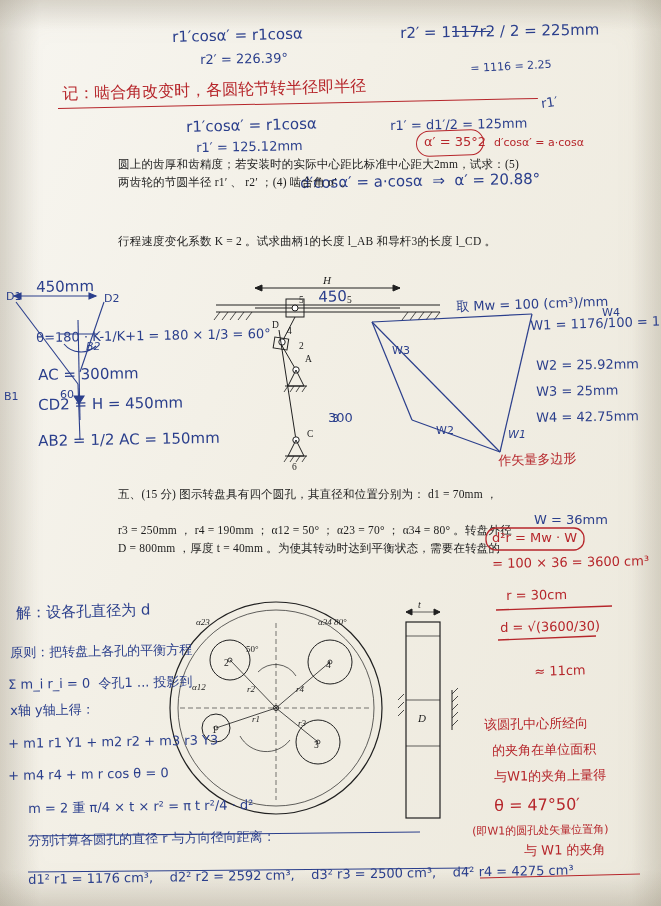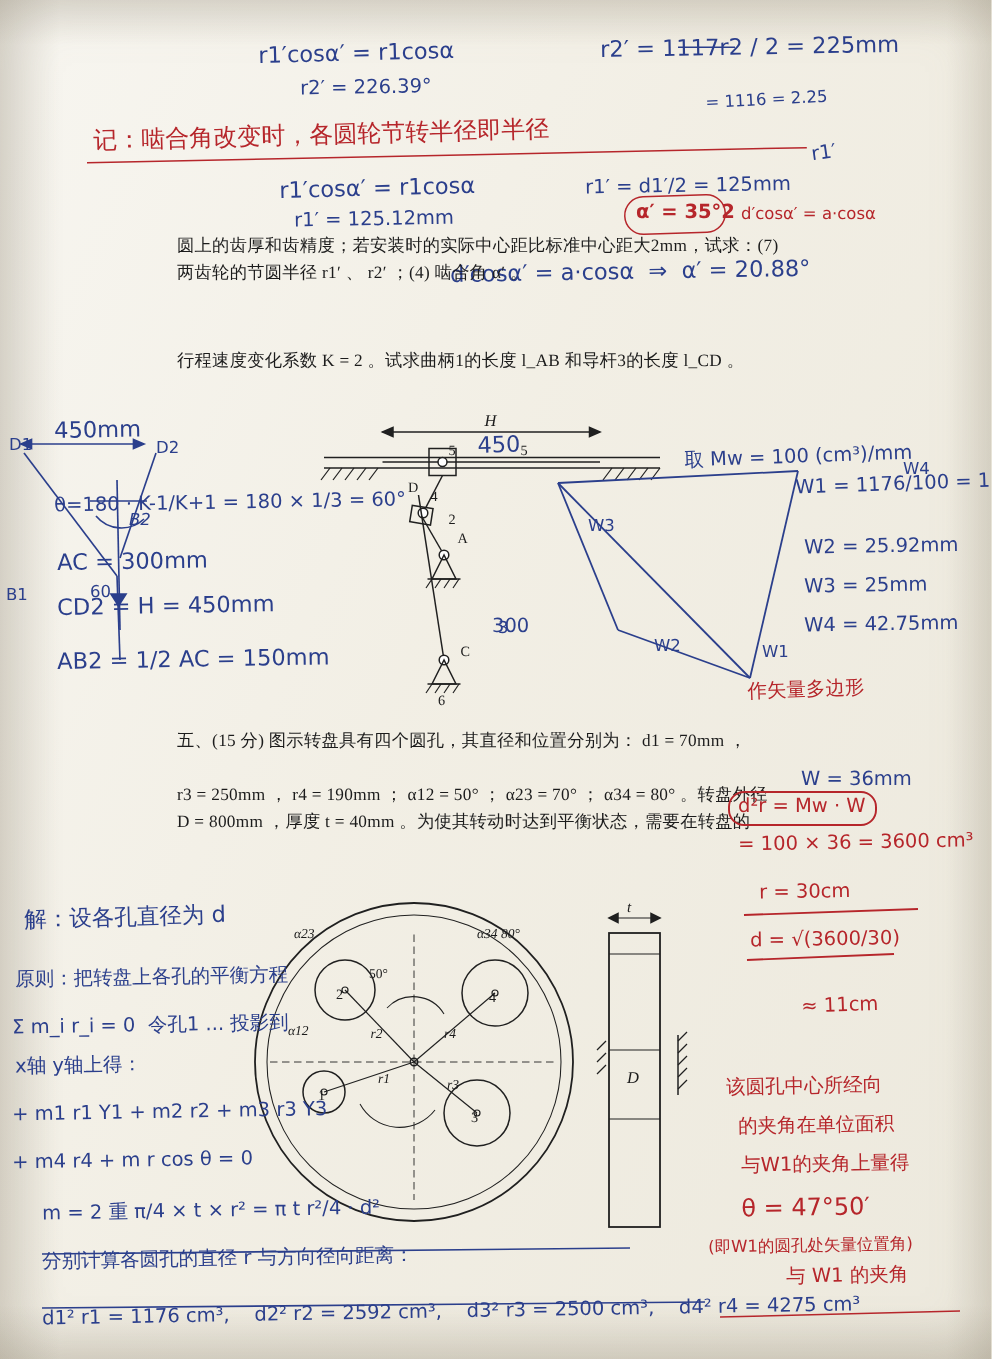--- a/index.html
+++ b/index.html
@@ -77,26 +77,26 @@
 
   <div class="hwr lg" style="left:62px;top:84px;transform:rotate(-1.5deg);">记：啮合角改变时，各圆轮节转半径即半径</div>
   <div class="lnr" style="left:58px;top:108px;width:480px;transform:rotate(-1.2deg);"></div>
   <div class="hw" style="left:540px;top:96px;transform:rotate(-8deg);">r1′</div>
 
   <div class="hw lg" style="left:186px;top:118px;transform:rotate(-1.5deg);">r1′cosα′ = r1cosα</div>
   <div class="hw" style="left:390px;top:118px;transform:rotate(-1deg);">r1′ = d1′/2 = 125mm</div>
   <div class="hw" style="left:196px;top:140px;transform:rotate(-1deg);">r1′ = 125.12mm</div>
 
   <div class="boxr" style="left:416px;top:130px;width:66px;height:24px;transform:rotate(-2deg);"></div>
-  <div class="hwr" style="left:424px;top:134px;font-weight:bold;">α′ = 35°2</div>
+  <div class="hwr" style="left:424px;top:134px;">α′ = 35°2</div>
   <div class="hwr sm" style="left:494px;top:136px;">d′cosα′ = a·cosα</div>
 
   <div class="hw lg" style="left:300px;top:174px;transform:rotate(-1deg);">d′cosα′ = a·cosα  ⇒  α′ = 20.88°</div>
 
-  <div class="pr" style="left:118px;top:157px;">圆上的齿厚和齿精度；若安装时的实际中心距比标准中心距大2mm，试求：(7)</div>
+  <div class="pr" style="left:118px;top:157px;">圆上的齿厚和齿精度；若安装时的实际中心距比标准中心距大2mm，试求：(5)</div>
   <div class="pr" style="left:118px;top:175px;">两齿轮的节圆半径 r1′ 、 r2′ ；(4) 啮合角 α′ 。</div>
 
   <div class="pr" style="left:118px;top:234px;">行程速度变化系数 K = 2 。试求曲柄1的长度 l_AB 和导杆3的长度 l_CD 。</div>
 
   <div class="pr" style="left:118px;top:487px;">五、(15 分) 图示转盘具有四个圆孔，其直径和位置分别为： d1 = 70mm ，</div>
   <div class="pr" style="left:118px;top:523px;">r3 = 250mm ， r4 = 190mm ； α12 = 50° ； α23 = 70° ； α34 = 80° 。转盘外径</div>
   <div class="pr" style="left:118px;top:541px;">D = 800mm ，厚度 t = 40mm 。为使其转动时达到平衡状态，需要在转盘的</div>
 
   <svg width="661" height="906">
 
@@ -284,21 +284,21 @@
   <div class="hw" style="left:328px;top:410px;">300</div>
 
   <div class="hw" style="left:456px;top:298px;transform:rotate(-2deg);">取 Mw = 100 (cm³)/mm</div>
   <div class="hw" style="left:530px;top:318px;transform:rotate(-2deg);">W1 = 1176/100 = 11.76 mm</div>
   <div class="hw" style="left:536px;top:358px;transform:rotate(-1deg);">W2 = 25.92mm</div>
   <div class="hw" style="left:536px;top:384px;transform:rotate(-1deg);">W3 = 25mm</div>
   <div class="hw" style="left:536px;top:410px;transform:rotate(-1deg);">W4 = 42.75mm</div>
   <div class="hw sm" style="left:602px;top:306px;">W4</div>
   <div class="hw sm" style="left:392px;top:344px;">W3</div>
   <div class="hw sm" style="left:436px;top:424px;">W2</div>
-  <div class="hw sm" style="left:508px;top:428px;">W1</div>
+  <div class="hw sm" style="left:508px;top:428px;font-style:italic;">W1</div>
   <div class="hwr" style="left:498px;top:452px;transform:rotate(-2deg);">作矢量多边形</div>
   <div class="hw" style="left:534px;top:512px;">W = 36mm</div>
 
   <div class="hwr" style="left:492px;top:530px;">d²r = Mw · W</div>
   <div class="hwr" style="left:492px;top:556px;transform:rotate(-1deg);">= 100 × 36 = 3600 cm³</div>
   <div class="hwr" style="left:506px;top:588px;transform:rotate(-1deg);">r = 30cm</div>
   <div class="hwr" style="left:500px;top:620px;transform:rotate(-1deg);">d = √(3600/30)</div>
   <div class="hwr" style="left:534px;top:664px;transform:rotate(-2deg);">≈ 11cm</div>
   <div class="hwr" style="left:484px;top:716px;transform:rotate(-1deg);">该圆孔中心所经向</div>
   <div class="hwr" style="left:492px;top:742px;transform:rotate(-1deg);">的夹角在单位面积</div>

